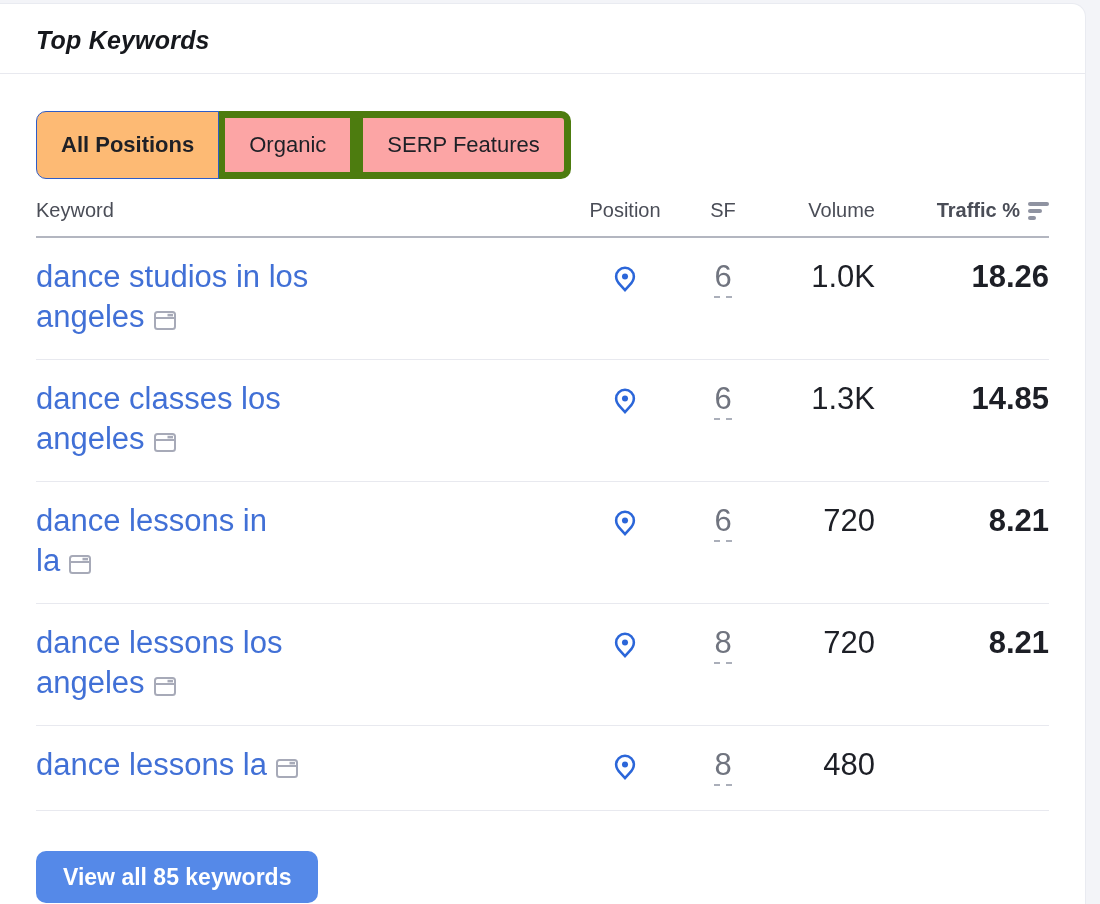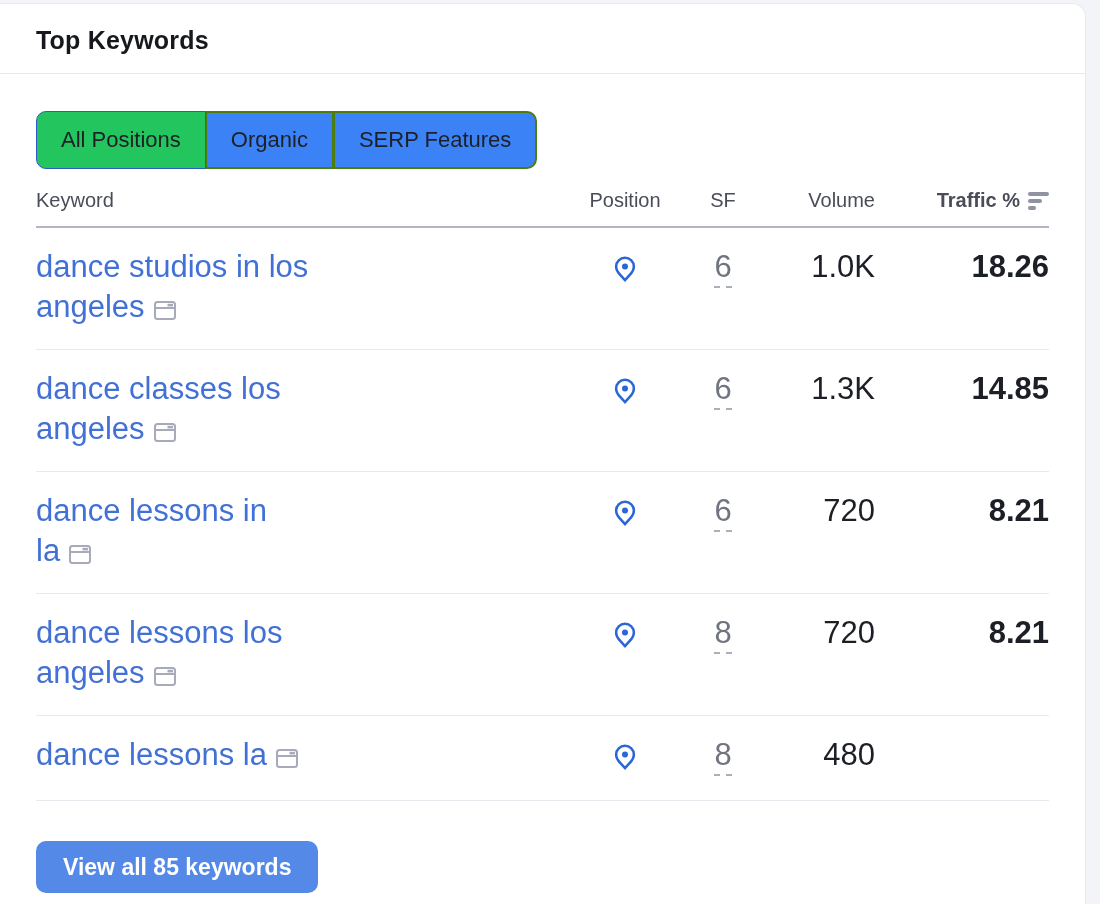--- a/index.html
+++ b/index.html
@@ -4,34 +4,35 @@
 <style>
   * { margin:0; padding:0; box-sizing:border-box; }
   html,body { width:1100px; height:904px; overflow:hidden; background:#F3F4F8;
               font-family:"Liberation Sans", sans-serif; }
   .card {
     position:relative; margin-top:3px; width:1086px; height:901px;
     background:#FFFFFF; border-top:1px solid #E9EBF1; border-right:1px solid #E9EBF1;
     border-top-right-radius:14px;
   }
   
-  .card-header { padding:22px 36px 18px 36px; border-bottom:1px solid #E8E9EF; }
+  .card-header { padding:22px 36px 18px 36px; border-bottom:1px solid #E8E9EF;font-style:italic; }
   .card-title { font-size:25px; font-weight:700; color:#16181D; letter-spacing:.2px; }
   
   .tabs { display:inline-flex; margin:37px 0 0 36px; }
   .tab {
-    font-size:22px; color:#1E2026; background:#3b82f6; border:2px solid #4d7c0f;
+    font-size:22px; color:#1E2026; background:#fca5a5; border:7px solid #4d7c0f;
     padding:12px 24px; cursor:pointer; margin-left:-1px; position:relative;
     font-family:"Liberation Sans", sans-serif; line-height:30px;
   }
   .tab:first-child { margin-left:0; border-radius:10px 0 0 10px; }
   .tab:last-child { border-radius:0 10px 10px 0; }
   .tab.selected {
-    background:#22c55e; border:1.5px solid #2E5CC7; z-index:2;
+    background:#fdba74; border:1.5px solid #2E5CC7; z-index:2;
     border-radius:10px 0 0 10px;
+    font-weight:bold;
   }
   
   .grid-row { display:grid; grid-template-columns:1fr 130px 66px 119px 174px; align-items:start; }
   .thead { margin:19px 36px 0 36px; padding-bottom:14px; border-bottom:2px solid #B3B6C0; }
   .th { font-size:20px; color:#4A4D57; line-height:24px; }
   .th.c-keyword { text-align:left; }
   .th.c-position { text-align:center; }
   .th.c-sf { text-align:center; }
   .th.c-volume { text-align:right; }
   .th.c-traffic { text-align:right; display:flex; justify-content:flex-end; align-items:center; gap:8px; }

